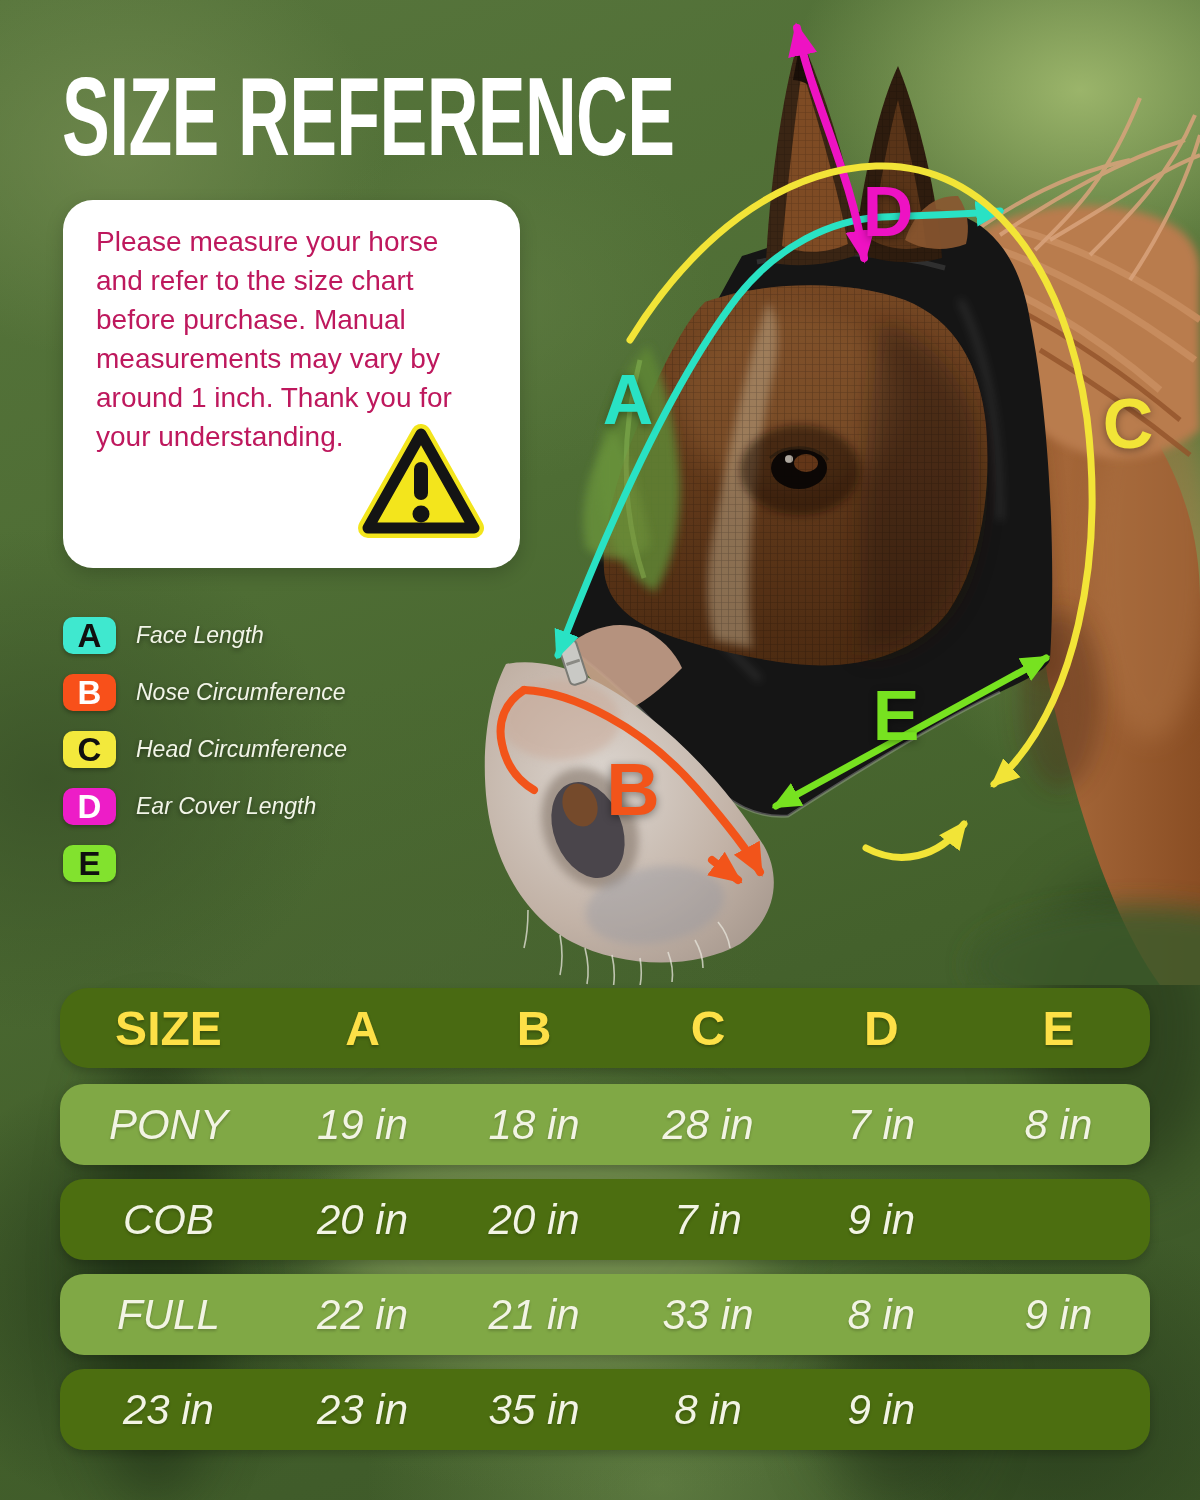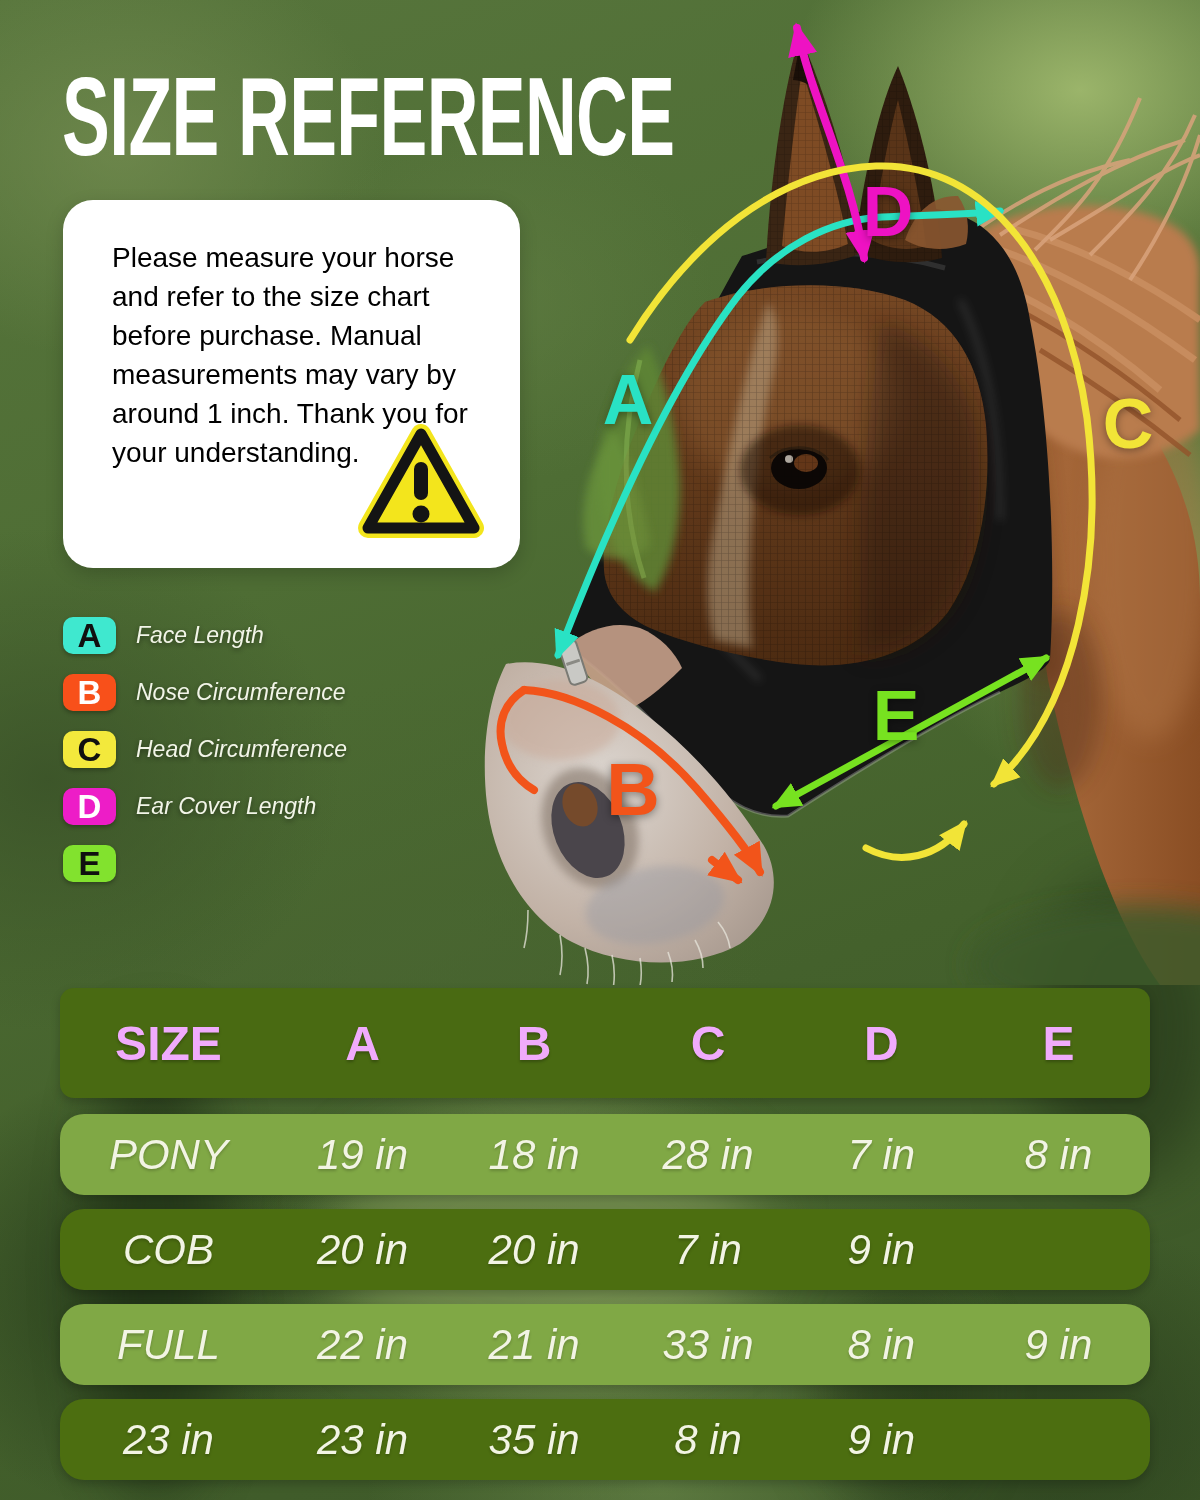--- a/index.html
+++ b/index.html
@@ -24,44 +24,44 @@
   .darkright{left:1030px;top:880px;width:190px;height:300px;background:rgba(34,50,24,.6);filter:blur(30px);}
 
   svg.photo{position:absolute;left:0;top:0;}
 
   h1.title{position:absolute;left:62px;top:58px;margin:0;color:#fff;
            font-size:112px;font-weight:700;line-height:1.05;white-space:nowrap;}
   h1.title span{display:inline-block;transform:scaleX(.64);transform-origin:left top;letter-spacing:-1px;}
 
   .notice{position:absolute;left:63px;top:200px;width:457px;height:368px;background:#fff;
           border-radius:30px;box-shadow:0 6px 18px rgba(0,0,0,.18);}
-  .notice p{position:absolute;left:33px;top:22px;width:360px;margin:16px;
-            color:#000000;font-size:28px;line-height:39px;}
+  .notice p{position:absolute;left:33px;top:22px;width:360px;margin:0;
+            color:#be185d;font-size:28px;line-height:39px;}
   .warn{position:absolute;right:36px;bottom:18px;}
 
   .legend{position:absolute;left:63px;top:617px;list-style:none;margin:0;padding:0;}
   .legend li{display:flex;align-items:center;height:37px;margin-bottom:20px;}
   .sw{width:53px;height:37px;border-radius:10px;display:flex;align-items:center;justify-content:center;
       font-size:33px;font-weight:700;box-shadow:0 2px 4px rgba(0,0,0,.3);}
   .legend .lab{margin-left:20px;color:#f2f5e8;font-size:23px;text-shadow:0 2px 5px rgba(0,0,0,.45);font-style:italic;}
 
   .m-letter{position:absolute;transform:translate(-50%,-50%);font-size:70px;font-weight:700;
             text-shadow:0 2px 8px rgba(0,0,0,.4);line-height:1;}
   .pos-a{left:628px;top:400px;}
   .pos-b{left:633px;top:790px;font-size:74px;}
   .pos-c{left:1128px;top:424px;}
   .pos-d{left:888px;top:212px;}
   .pos-e{left:896px;top:716px;}
 
   .size-table{position:absolute;left:60px;top:988px;width:1090px;}
   .t-row{display:grid;grid-template-columns:19.9% 15.7% 15.8% 16.1% 15.7% 16.8%;
          align-items:center;text-align:center;color:#f2f4e4;
          box-shadow:0 4px 10px rgba(0,0,0,.2);}
-  .t-head{height:110px;border-radius:14px;margin-bottom:16px;font-size:48px;font-weight:700;
-          color:#f0abfc;text-shadow:0 2px 3px rgba(0,0,0,.25);}
+  .t-head{height:80px;border-radius:28px;margin-bottom:16px;font-size:48px;font-weight:700;
+          color:#fde047;text-shadow:0 2px 3px rgba(0,0,0,.25);}
   .t-data{height:81px;border-radius:24px;margin-bottom:14px;font-size:42px;
           text-shadow:0 2px 3px rgba(0,0,0,.2);font-style:italic;}
 </style>
 </head>
 <body>
 
 <div class="page">
 
   <div class="blob trunk1"></div>
   <div class="blob trunk2"></div>

